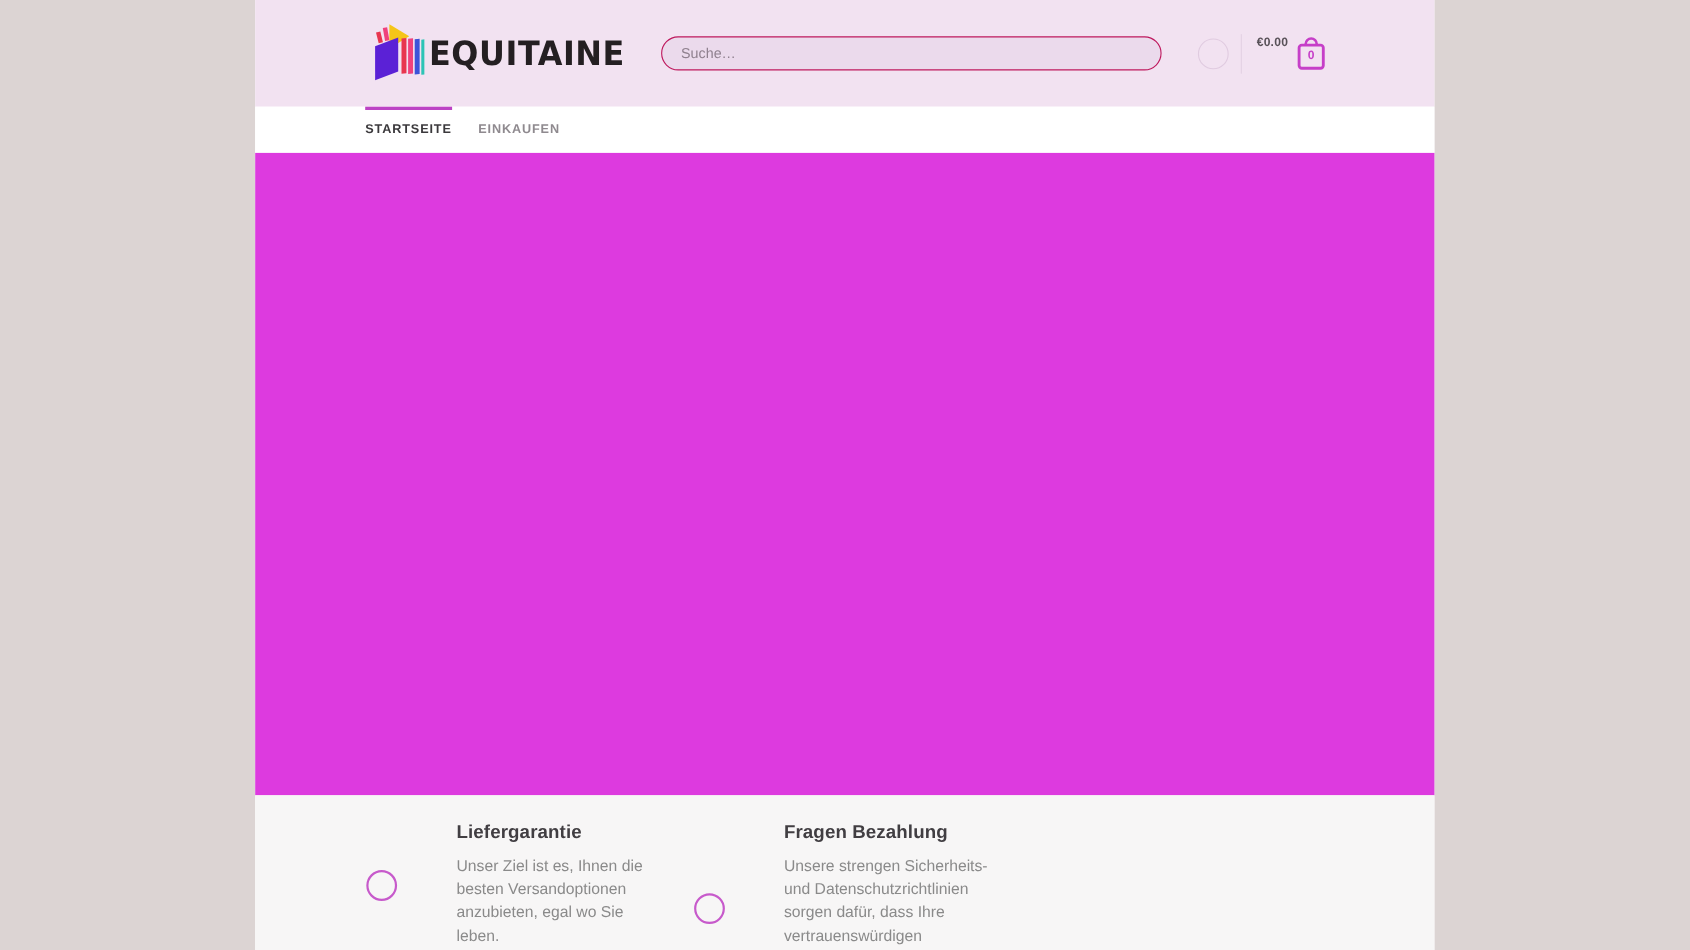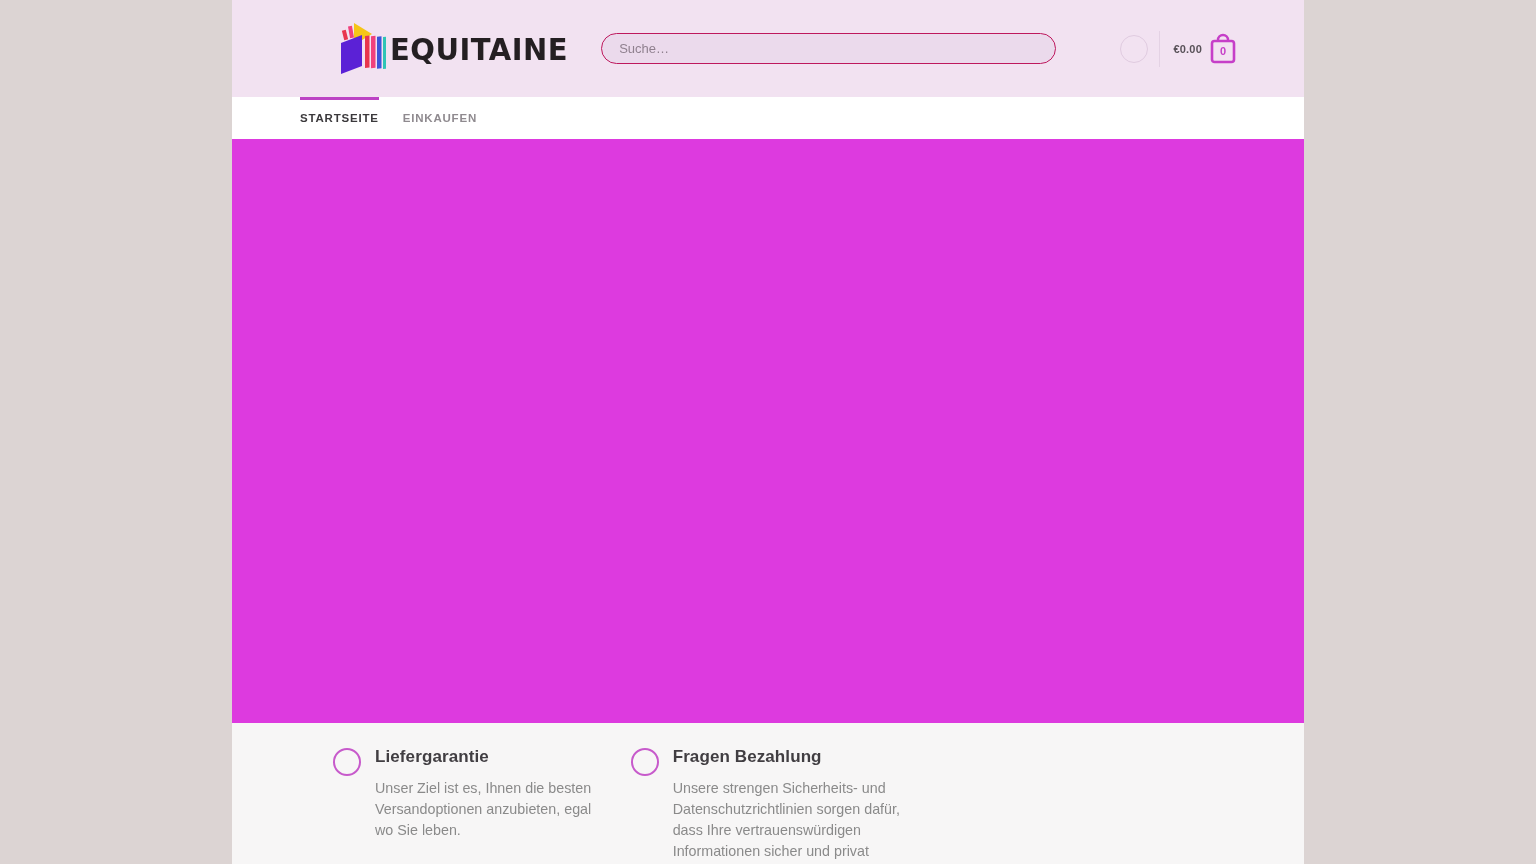--- a/index.html
+++ b/index.html
@@ -15,21 +15,21 @@
     background: #ffffff;
     display: flex;
     flex-direction: column;
   }
   
   .site-header {
     height: 97px;
     background: #F2E2F1;
     display: flex;
     align-items: center;
-    padding: 0 68px 0 104px;
+    padding: 0 99px 0 104px;
     flex: 0 0 auto;
   }
   .logo {
     display: flex;
     align-items: center;
     cursor: pointer;
     flex: 0 0 auto;
   }
   .logo-icon { width: 50px; height: 56px; margin-right: 4px; }
   .logo-text {
@@ -71,21 +71,21 @@
     cursor: pointer;
   }
   .header-divider {
     width: 1px;
     height: 36px;
     background: #E4D2E4;
     margin: 0 13px 0 11px;
   }
   .cart-link {
     display: flex;
-    align-items: center;
+    align-items: flex-start;
     cursor: pointer;
   }
   .cart-total {
     font-size: 11px;
     font-weight: bold;
     color: #585158;
     letter-spacing: 0.2px;
     margin-right: 8px;
   }
   .cart-bag {
@@ -103,21 +103,21 @@
     font-size: 11px;
     font-weight: bold;
     color: #C63FC8;
   }
   
   .main-nav {
     height: 42px;
     background: #FFFFFF;
     display: flex;
     align-items: stretch;
-    padding: 0 68px;
+    padding: 0 100px;
     flex: 0 0 auto;
   }
   .nav-item {
     position: relative;
     display: flex;
     align-items: center;
     font-size: 11.5px;
     font-weight: bold;
     letter-spacing: 0.8px;
     color: #8F8A8F;
@@ -144,21 +144,22 @@
     background: #F7F6F6;
     flex: 1 1 auto;
     display: grid;
     grid-template-columns: repeat(3, 1fr);
     column-gap: 22px;
     padding: 24px 100px 30px 101px;
     align-items: start;
   }
   .feature {
     display: flex;
-    align-items: flex-start;
+    align-items: center;
+    gap: 40px;
   }
   .feature-circle {
     flex: 0 0 auto;
     width: 28px;
     height: 28px;
     border-radius: 50%;
     border: 2px solid #C75ACB;
     margin-right: 14px;
     margin-top: 1px;
     background: transparent;

